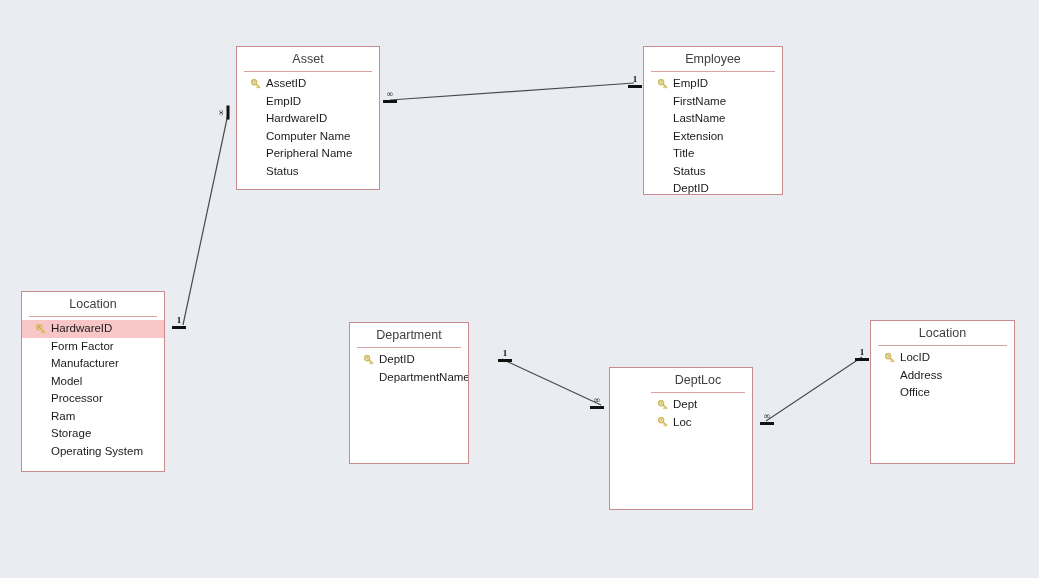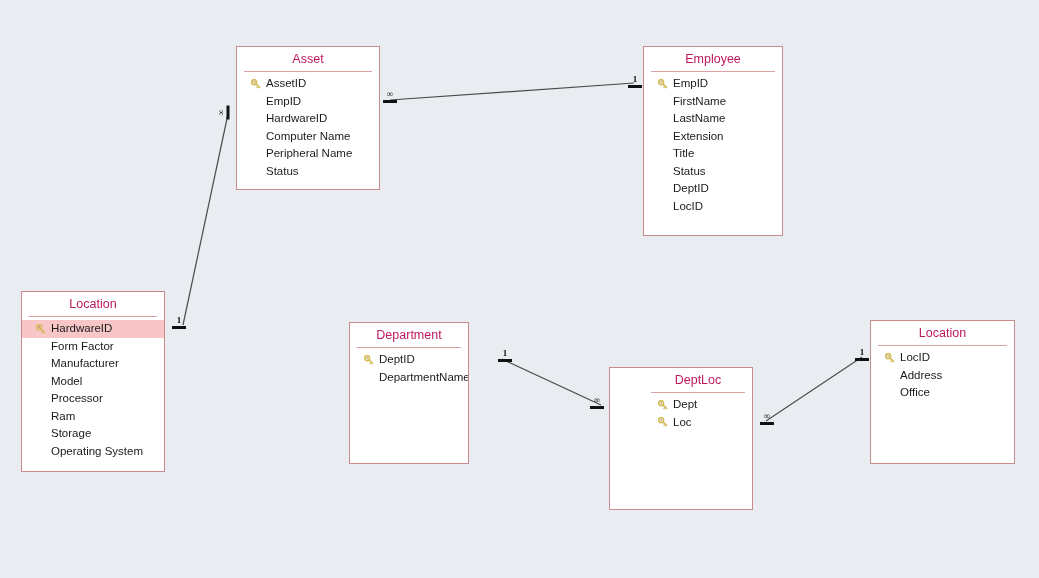--- a/index.html
+++ b/index.html
@@ -16,21 +16,21 @@
   .table-box{
     position:absolute;
     background:#ffffff;
     border:1px solid #c98b8b;
     box-sizing:border-box;
     overflow:hidden;
   }
   .tbl-title{
     text-align:center;
     font-size:12.5px;
-    color:#be185d;
+    color:#404040;
     padding:5px 4px 5px 4px;
     line-height:14px;
     white-space:nowrap;
   }
   .tbl-divider{
     height:1px;
     background:#d9a3a3;
     margin:0 7px 3px 7px;
   }
   .field-list{padding:0;margin:0;list-style:none;}
@@ -124,21 +124,21 @@
           <li class="field-row">
             <span class="key-slot"></span>
             <span class="field-label">Peripheral Name</span>
           </li>
           <li class="field-row">
             <span class="key-slot"></span>
             <span class="field-label">Status</span>
           </li>
         </ul>
       </div>
-      <div class="table-box" style="left: 643px; top: 46px; width: 140px; height: 190px;">
+      <div class="table-box" style="left: 643px; top: 46px; width: 140px; height: 149px;">
         <div class="tbl-title">Employee</div>
         <div class="tbl-divider"></div>
         <ul class="field-list">
           <li class="field-row">
             <span class="key-slot">
               <svg class="key-icon" width="10" height="10" viewBox="0 0 10 10">
                 <circle cx="3.1" cy="3.1" r="2.45" fill="none" stroke="#d4bb5a" stroke-width="1.7"></circle>
                 <circle cx="3.1" cy="3.1" r="0.75" fill="#8c7a22"></circle>
                 <path d="M4.6 4.7 L9 8.9" stroke="#d4bb5a" stroke-width="1.7" stroke-linecap="butt"></path>
                 <path d="M6.5 7.9 L5.6 8.9" stroke="#d4bb5a" stroke-width="1.5"></path>

